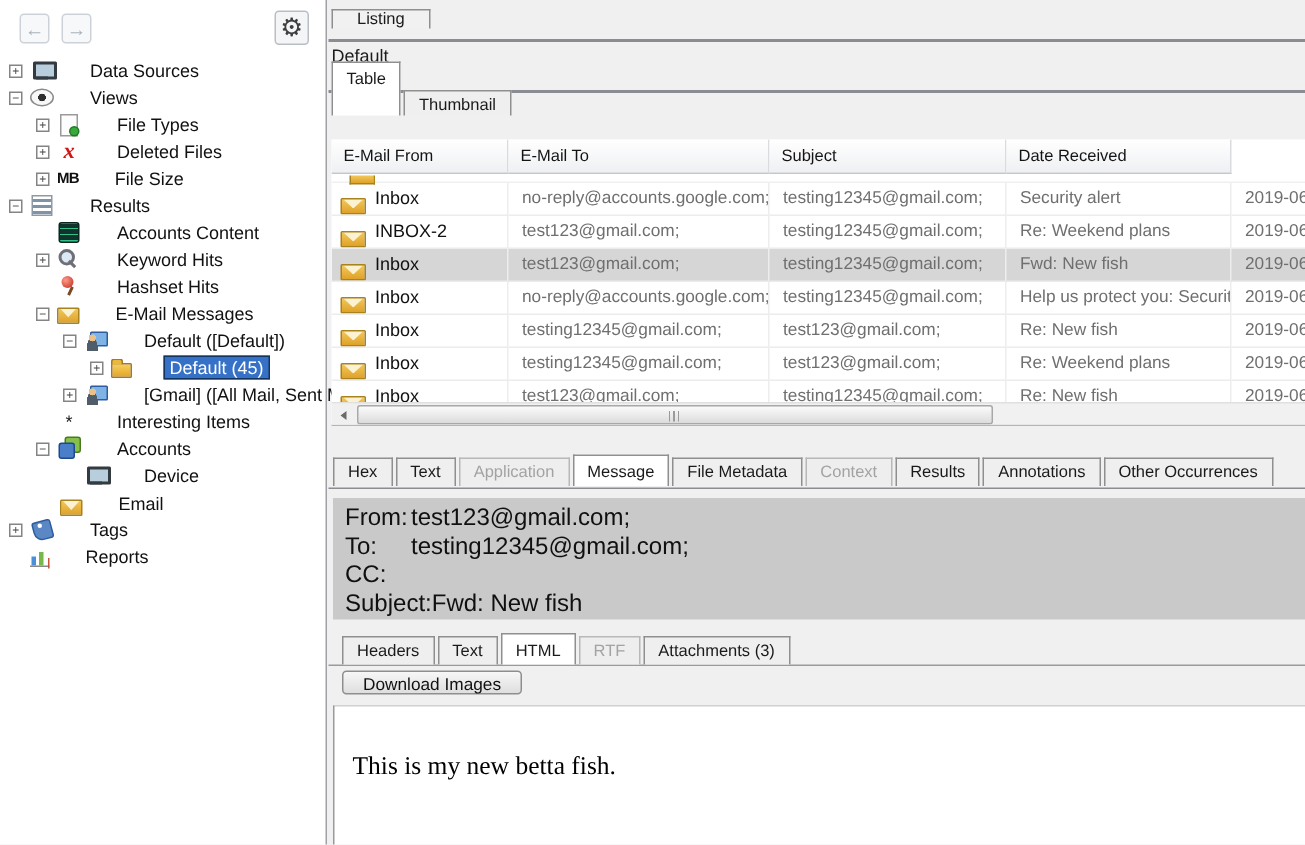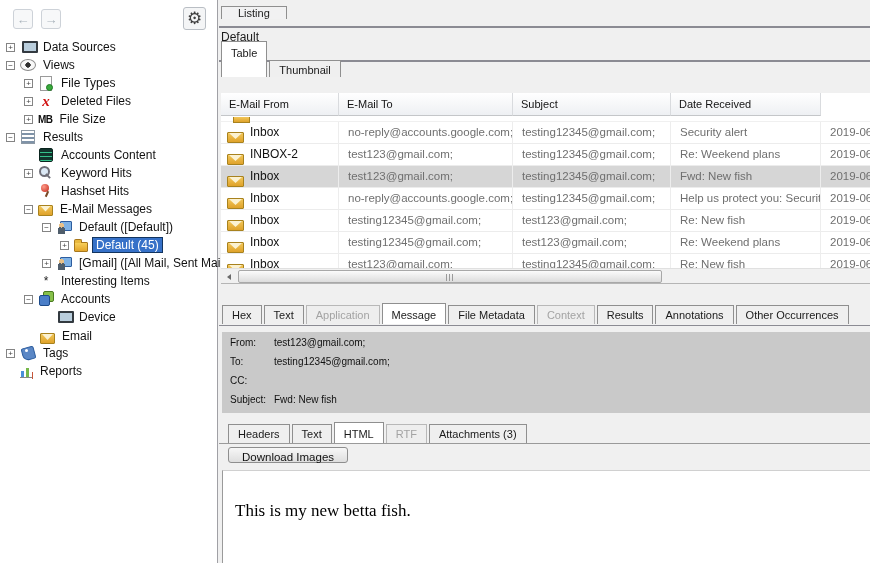--- a/index.html
+++ b/index.html
@@ -15,21 +15,21 @@
     display:flex; align-items:center; justify-content:center; }
   #back-btn { left:13px; } #fwd-btn { left:41px; }
   #gear-btn { position:absolute; top:7px; left:183px; width:23px; height:23px;
     border:1px solid #b9bec4; border-radius:3px; background:#f4f5f6; color:#3f3f3f;
     font-size:17px; line-height:21px; text-align:center; }
   #tree { position:absolute; top:38px; left:0; right:1px; }
   .tree-row { height:18px; display:flex; align-items:center; white-space:nowrap; }
   .tw-box { width:9px; height:9px; border:1px solid #848484; background:#fff; flex:none;
     font-size:8px; line-height:7px; text-align:center; color:#444; }
   .tw-spacer { width:9px; flex:none; }
-  .tree-label { padding:1px 3px; font-size:12px; color:#111; }
+  .tree-label { padding:1px 3px; font-size:12px; color:#111;margin-left:17px; }
   .tree-label.selected { background:#3671c8; color:#fff; border:1px solid #12345f; padding:0 3px; }
 
   
   .ico { flex:none; margin:0 4px 0 5px; display:inline-flex; align-items:center; justify-content:center;
     width:16px; height:16px; position:relative; }
   .ico-computer::before { content:""; width:12px; height:8px; background:#b9cedd;
     border:2px solid #333a40; border-radius:1px; position:absolute; top:2px; left:2px; }
   .ico-computer::after { content:""; width:8px; height:2px; background:#333a40;
     position:absolute; bottom:2px; left:4px; }
   .ico-eye::before { content:""; width:14px; height:10px; border:1px solid #8a8a8a; border-radius:50%;
@@ -126,21 +126,21 @@
     background:linear-gradient(#fbfbfb,#dcdcdc); border:1px solid #a8a8a8; border-radius:2px; }
   #hs-thumb::after { content:""; position:absolute; left:50%; top:3px; margin-left:-4px; width:8px; height:7px;
     background:repeating-linear-gradient(90deg,#9a9a9a 0 1px,rgba(0,0,0,0) 1px 3px); }
 
   
   #viewer-tabs { position:absolute; left:3px; top:303px; right:0; height:22px; }
   #viewer-line { top:325px; height:1px; background:#8b8b93; position:absolute; left:0; right:0; }
   #viewer { position:absolute; left:0; top:326px; right:0; bottom:0; background:#f0f0f0; }
 
   #msg-headers { position:absolute; left:3px; top:6px; right:0; height:81px; background:#c9c9c9; padding:5px 0 0 8px; }
-  .msg-row { height:19px; font-size:10px; color:#101010; }
+  .msg-row { height:19px; font-size:16px; color:#101010; }
   .msg-label { display:inline-block; min-width:44px; }
 
   #subtabs { position:absolute; left:9px; top:96px; height:22px; z-index:3; }
   #subtab-line { position:absolute; left:0; right:0; top:117px; height:1px; background:#9a9a9a; }
   #download-btn { position:absolute; left:9px; top:121px; height:16px; padding:0 13px;
     background:linear-gradient(#f7f7f7,#dedede); border:1px solid #8e8e8e; border-radius:3px;
     font-size:11.5px; color:#111; line-height:19px; }
   #html-body { position:absolute; left:3px; top:144px; right:0; bottom:0; background:#ffffff;
     border-left:1px solid #9a9a9a; border-top:1px solid #d0d0d0; }
   #html-body p { margin:30px 0 0 12px; font-family:"Liberation Serif","DejaVu Serif",serif;

